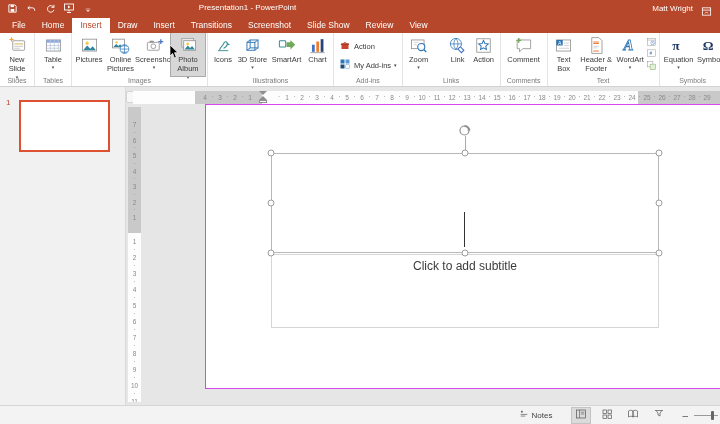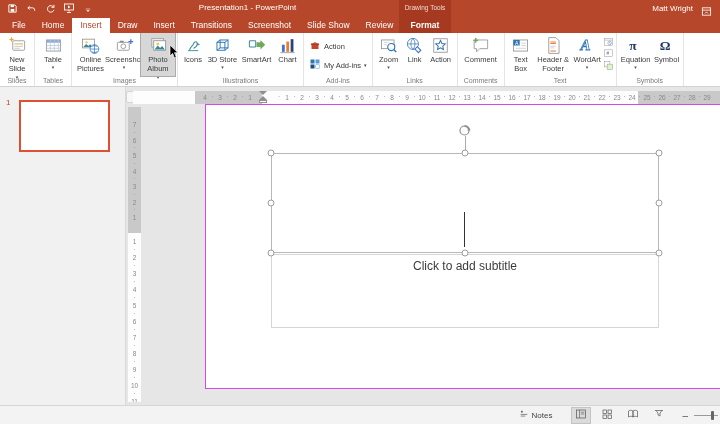--- a/index.html
+++ b/index.html
@@ -131,24 +131,20 @@
         <div class="tab">Home</div>
         <div class="tab active">Insert</div>
         <div class="tab">Draw</div>
         <div class="tab">Insert</div>
         <div class="tab">Transitions</div>
         <div class="tab">Screenshot</div>
         <div class="tab">Slide Show</div>
         <div class="tab">Review</div>
         <div class="tab">View</div>
       </div>
-    <div id="ctx-block">
-      <div id="ctx-label">Drawing Tools</div>
-      <div id="tab-format">Format</div>
-    </div>
   </div>
 
   <div id="ribbon">
       <div class="rgroup">
         <div class="rbtns">
           <div class="bigbtn" style="width: 30px;">
             <div class="bicon"><span><svg viewBox="0 0 24 24" width="19" height="19">
                   <rect x="6" y="6" width="15" height="12" rx="1" fill="#fff" stroke="#8c8c8c"></rect>
                   <line x1="8" y1="10" x2="19" y2="10" stroke="#c9a227"></line>
                   <line x1="8" y1="13" x2="19" y2="13" stroke="#bbb"></line>
@@ -170,20 +166,28 @@
                   <path d="M3 12h18M3 15.5h18M8 5v14M13 5v14M18 5v14" stroke="#B9C8D9" fill="none"></path>
                 </svg></span></div>
             <div class="blabel">Table</div>
             <span class="dd">▾</span>
           </div>
         </div>
         <div class="glabel">Tables</div>
       </div>
       <div class="rgroup">
         <div class="rbtns">
+          <div class="bigbtn" style="width: 30px;">
+            <div class="bicon"><span><svg viewBox="0 0 24 24" width="19" height="19">
+                  <rect x="3" y="4" width="18" height="15" fill="#fff" stroke="#8c8c8c"></rect>
+                  <circle cx="9" cy="9" r="2" fill="#F2C94C"></circle>
+                  <path d="M4 18l5-6 4 4 3-3 4 5z" fill="#31859C"></path>
+                </svg></span></div>
+            <div class="blabel">Pictures</div>
+          </div>
           <div class="bigbtn" style="width: 33px;">
             <div class="bicon"><span><svg viewBox="0 0 24 24" width="19" height="19">
                   <rect x="2" y="4" width="15" height="11" fill="#fff" stroke="#8c8c8c"></rect>
                   <circle cx="7" cy="8" r="1.5" fill="#F2C94C"></circle>
                   <path d="M3 14l3.5-4 3 2.5 2-2 3 3.5z" fill="#31859C"></path>
                   <circle cx="17" cy="16.5" r="5.5" fill="#fff" stroke="#2E75B6"></circle>
                   <path d="M11.8 16.5h10.4M17 11.2v10.6M13.5 13a8 8 0 0 1 7 0M13.5 20a8 8 0 0 0 7 0" stroke="#2E75B6" fill="none" stroke-width=".9"></path>
                 </svg></span></div>
             <div class="blabel">Online Pictures</div>
           </div>
@@ -279,21 +283,21 @@
           <div class="bigbtn" style="width: 28px;">
             <div class="bicon"><span><svg viewBox="0 0 24 24" width="19" height="19">
                   <rect x="3" y="5" width="16" height="11" fill="#fff" stroke="#8c8c8c"></rect>
                   <path d="M6 8h6M6 11h4" stroke="#c9c9c9"></path>
                   <circle cx="15.5" cy="14" r="4.5" fill="#fff" fill-opacity=".85" stroke="#2E75B6" stroke-width="1.4"></circle>
                   <path d="M18.8 17.3l3 3" stroke="#2E75B6" stroke-width="1.6"></path>
                 </svg></span></div>
             <div class="blabel">Zoom</div>
             <span class="dd">▾</span>
           </div>
-          <div class="bigbtn" style="width: 24px;">
+          <div class="bigbtn" style="width: 24px; margin-left: 13px;">
             <div class="bicon"><span><svg viewBox="0 0 24 24" width="19" height="19">
                   <circle cx="10" cy="10" r="7" fill="#fff" stroke="#2E75B6"></circle>
                   <path d="M3 10h14M10 3a10.5 10.5 0 0 1 0 14M10 3a10.5 10.5 0 0 0 0 14" fill="none" stroke="#2E75B6" stroke-width=".9"></path>
                   <path d="M12.5 16.5l3-3 4.5 4.5-3 3z" fill="#fff" stroke="#4472C4" stroke-width="1.4"></path>
                 </svg></span></div>
             <div class="blabel">Link</div>
           </div>
           <div class="bigbtn" style="width: 28px;">
             <div class="bicon"><span><svg viewBox="0 0 24 24" width="19" height="19">
                   <rect x="3.5" y="3.5" width="17" height="17" fill="#fff" stroke="#8c8c8c"></rect>

